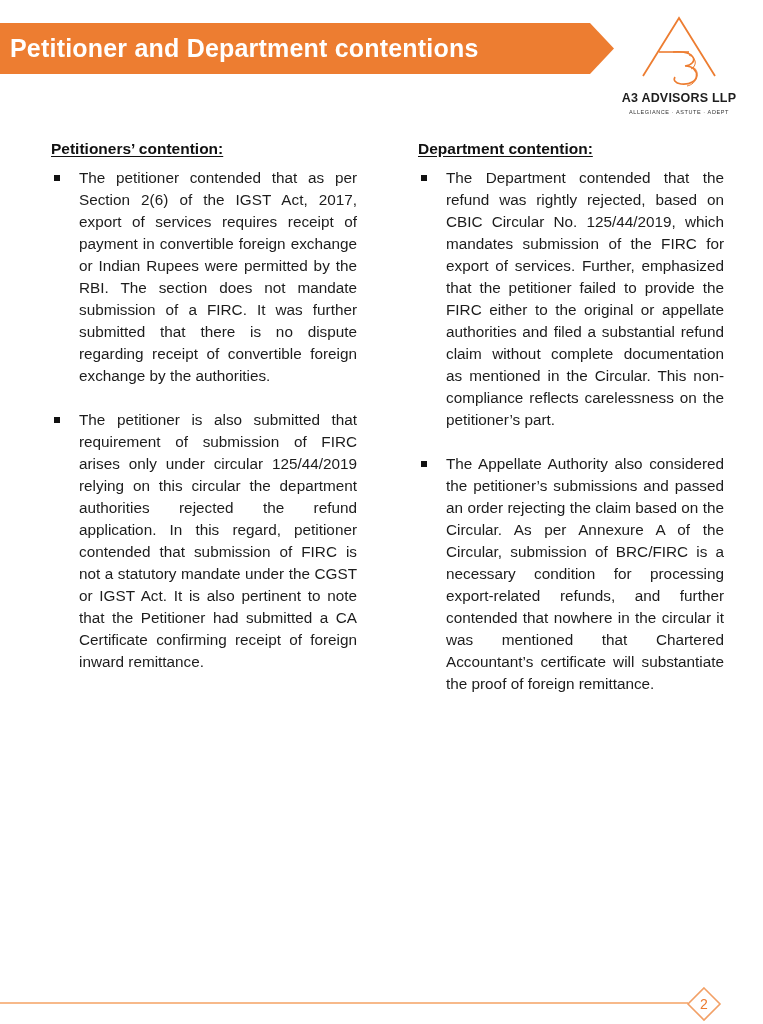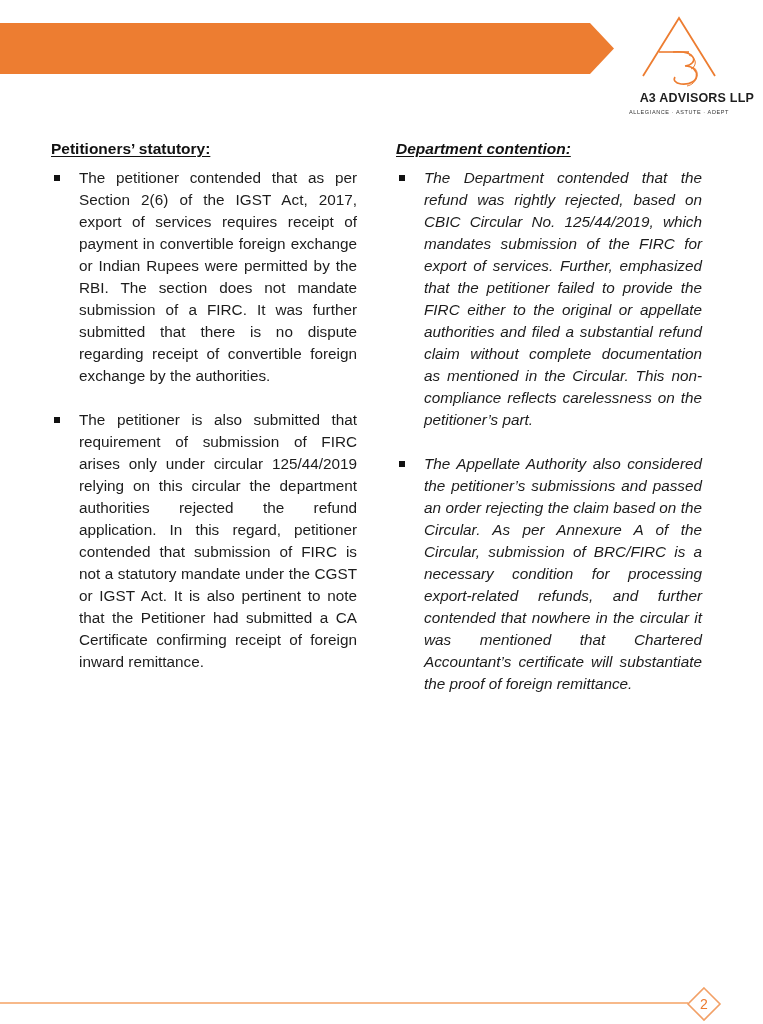--- a/index.html
+++ b/index.html
@@ -33,41 +33,41 @@
     .logo {
       position: absolute;
       left: 604px; top: 14px;
       width: 150px; height: 110px;
     }
     .logo svg { position: absolute; left: 35px; top: 0; }
     .logo-name {
       position: absolute;
       left: 0; top: 77px;
       width: 150px;
-      text-align: right;
+      text-align: center;
       font-size: 12.5px;
       font-weight: bold;
       color: #1e1e1e;
       letter-spacing: 0.2px;
     }
     .logo-tagline {
       position: absolute;
       left: 0; top: 95px;
       width: 150px;
       text-align: center;
       font-size: 5.5px;
       color: #333;
       letter-spacing: 0.6px;
     }
     .col {
       position: absolute;
       top: 138px;
     }
     .col-left { left: 51px; width: 306px; }
-    .col-right { left: 396px; width: 306px; font-style: italic; }
+    .col-right { left: 418px; width: 306px; }
     .col-heading {
       font-size: 15.5px;
       font-weight: bold;
       text-decoration: underline;
       text-underline-offset: 2px;
       height: 22px;
       line-height: 22px;
       color: #111;
       white-space: nowrap;
     }
@@ -109,36 +109,37 @@
       color: #ec7a2e;
     }
   </style>
 </head>
 <body>
 
 <div class="banner">
   <svg width="614" height="51" viewBox="0 0 614 51">
     <polygon points="0,0 590,0 614,25.5 590,51 0,51" fill="#ed7d31"></polygon>
   </svg>
+  <div class="banner-title">Petitioner and Department contentions</div>
 </div>
 
 <div class="logo">
   <svg width="80" height="76" viewBox="0 0 80 76">
     <polyline points="4,62 40,4 76,62" fill="none" stroke="#ed7d31" stroke-width="1.8" stroke-linejoin="miter"></polyline>
     <line x1="20" y1="38" x2="50" y2="38" stroke="#ed7d31" stroke-width="1.6"></line>
     <path d="M34,38 C58,36 60,50 46,52 C62,52 62,72 42,70 C36,69 34,66 36,63" fill="none" stroke="#ed7d31" stroke-width="1.6"></path>
     <path d="M50,41 C58,44 58,52 52,55" fill="none" stroke="#ed7d31" stroke-width="1"></path>
     <path d="M54,53 C62,58 58,70 48,72" fill="none" stroke="#ed7d31" stroke-width="1"></path>
   </svg>
   <div class="logo-name">A3 ADVISORS LLP</div>
   <div class="logo-tagline">ALLEGIANCE · ASTUTE · ADEPT</div>
 </div>
 
 <div class="col col-left">
-  <div class="col-heading">Petitioners’ statutory:</div>
+  <div class="col-heading">Petitioners’ contention:</div>
   <ul class="list">
     <li class="item">
       <span class="bullet"></span>
       <span>The petitioner contended that as per Section 2(6) of the IGST Act, 2017, export of services requires receipt of payment in convertible foreign exchange or Indian Rupees were permitted by the RBI. The section does not mandate submission of a FIRC. It was further submitted that there is no dispute regarding receipt of convertible foreign exchange by the authorities.</span>
     </li>
     <li class="item">
       <span class="bullet"></span>
       <span>The petitioner is also submitted that requirement of submission of FIRC arises only under circular 125/44/2019 relying on this circular the department authorities rejected the refund application. In this regard, petitioner contended that submission of FIRC is not a statutory mandate under the CGST or IGST Act. It is also pertinent to note that the Petitioner had submitted a CA Certificate confirming receipt of foreign inward remittance.</span>
     </li>
   </ul>

